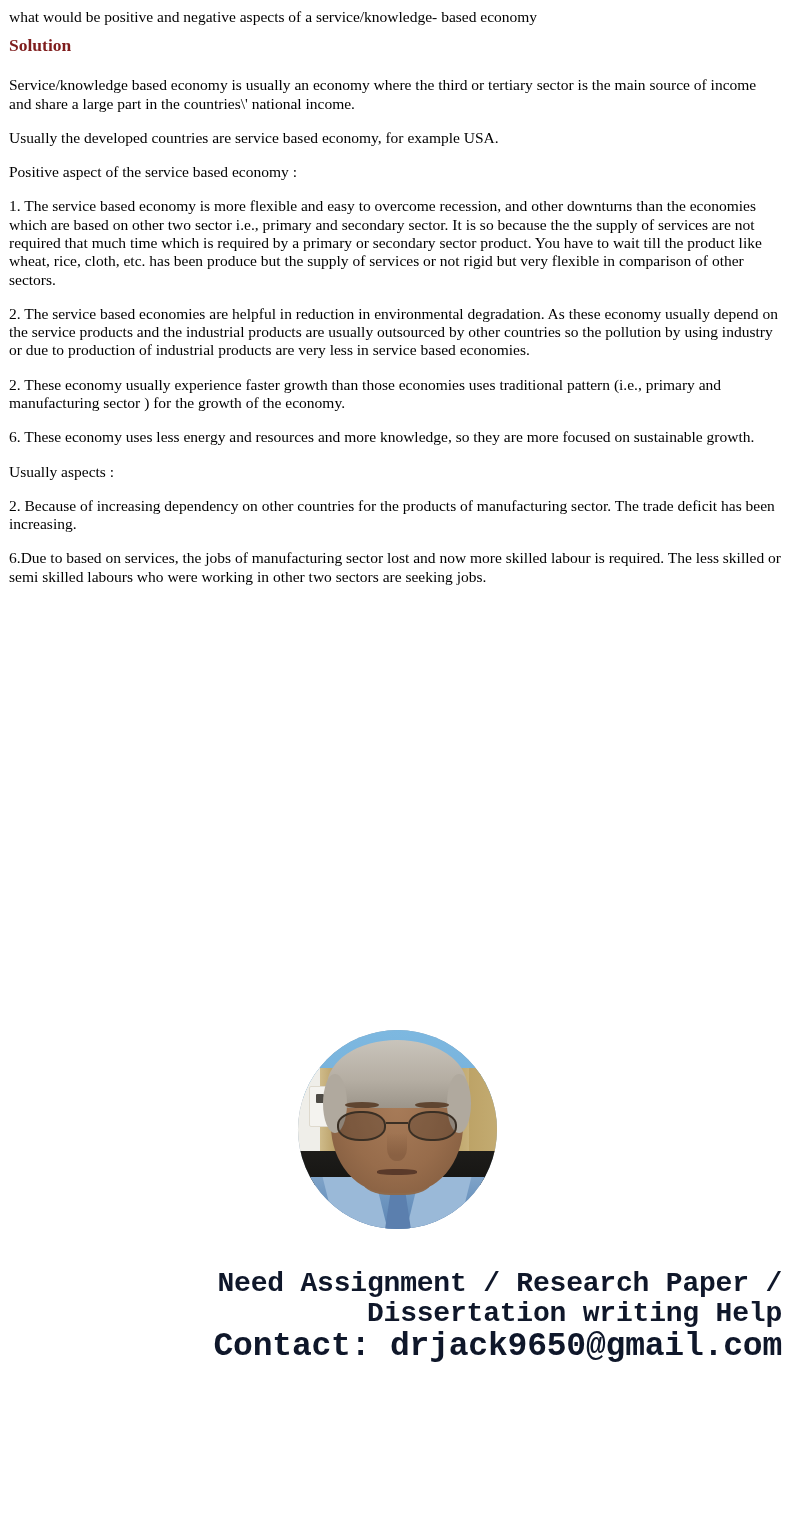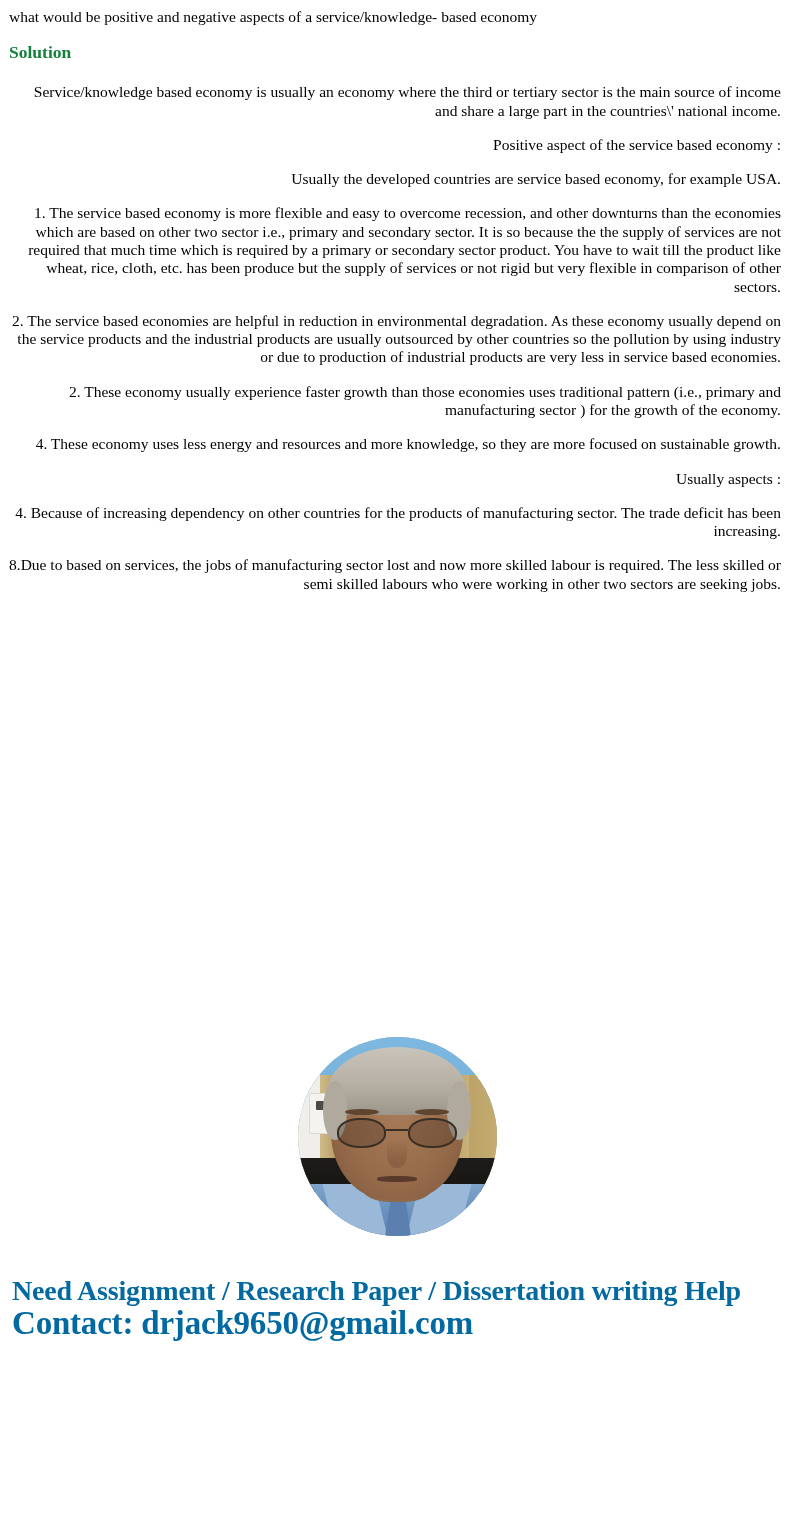--- a/index.html
+++ b/index.html
@@ -22,34 +22,34 @@
     background: #ffffff;
     box-sizing: border-box;
   }
   .doc-body {
     padding: 8px 8px 0 9px;
   }
   p.para {
     margin: 0 5px 16px 0;
     font-size: 15.5px;
     line-height: 1.18;
-    text-align: right;
+    text-align: left;
     color: #000;
   }
   p.question {
     margin: 0 0 8px 0;
     font-size: 15.5px;
     line-height: 1.18;
   }
   h3.solution-heading {
-    margin: 16px 0 20px 0;
+    margin: 9px 0 20px 0;
     font-size: 17.5px;
     font-weight: bold;
     line-height: 1.2;
-    color: #15803d;
+    color: #7f1d1d;
   }
   .spacer-block {
     height: 420px;
   }
   .portrait-wrap {
     width: 100%;
     display: flex;
     justify-content: center;
     align-items: center;
     margin-top: 8px;
@@ -226,24 +226,24 @@
     left: 40%;
     top: 70%;
     width: 20%;
     height: 2.8%;
     background: #5a3a2a;
     border-radius: 40%;
   }
   .footer-block {
     margin-top: 40px;
     padding: 0 12px 18px 12px;
-    text-align: left;
-    font-family: Liberation Serif, serif;
+    text-align: right;
+    font-family: Liberation Mono, monospace;
     font-weight: bold;
-    color: #0369a1;
+    color: #0f172a;
   }
   .footer-line-1 {
     font-size: 28px;
     line-height: 1.08;
     letter-spacing: -0.2px;
   }
   .footer-line-2 {
     font-size: 33px;
     line-height: 1.08;
     letter-spacing: -0.2px;
@@ -254,29 +254,29 @@
 
 <div class="page">
 
   <div class="doc-body">
 
     <p class="question">what would be positive and negative aspects of a service/knowledge- based economy</p>
 
     <h3 class="solution-heading">Solution</h3>
 
     <p class="para">Service/knowledge based economy is usually an economy where the third or tertiary sector is the main source of income and share a large part in the countries\' national income.</p>
+    <p class="para">Usually the developed countries are service based economy, for example USA.</p>
     <p class="para">Positive aspect of the service based economy :</p>
-    <p class="para">Usually the developed countries are service based economy, for example USA.</p>
     <p class="para">1. The service based economy is more flexible and easy to overcome recession, and other downturns than the economies which are based on other two sector i.e., primary and secondary sector. It is so because the the supply of services are not required that much time which is required by a primary or secondary sector product. You have to wait till the product like wheat, rice, cloth, etc. has been produce but the supply of services or not rigid but very flexible in comparison of other sectors.</p>
     <p class="para">2. The service based economies are helpful in reduction in environmental degradation. As these economy usually depend on the service products and the industrial products are usually outsourced by other countries so the pollution by using industry or due to production of industrial products are very less in service based economies.</p>
     <p class="para">2. These economy usually experience faster growth than those economies uses traditional pattern (i.e., primary and manufacturing sector ) for the growth of the economy.</p>
-    <p class="para">4. These economy uses less energy and resources and more knowledge, so they are more focused on sustainable growth.</p>
+    <p class="para">6. These economy uses less energy and resources and more knowledge, so they are more focused on sustainable growth.</p>
     <p class="para">Usually aspects :</p>
-    <p class="para">4. Because of increasing dependency on other countries for the products of manufacturing sector. The trade deficit has been increasing.</p>
-    <p class="para">8.Due to based on services, the jobs of manufacturing sector lost and now more skilled labour is required. The less skilled or semi skilled labours who were working in other two sectors are seeking jobs.</p>
+    <p class="para">2. Because of increasing dependency on other countries for the products of manufacturing sector. The trade deficit has been increasing.</p>
+    <p class="para">6.Due to based on services, the jobs of manufacturing sector lost and now more skilled labour is required. The less skilled or semi skilled labours who were working in other two sectors are seeking jobs.</p>
 
   </div>
 
   <div class="spacer-block"></div>
 
   <div class="portrait-wrap">
     <div class="portrait" title="portrait-photo-of-man-with-glasses-in-blue-shirt">
       <div class="ph-sky"></div>
       <div class="ph-wall"></div>
       <div class="ph-switch"></div>

